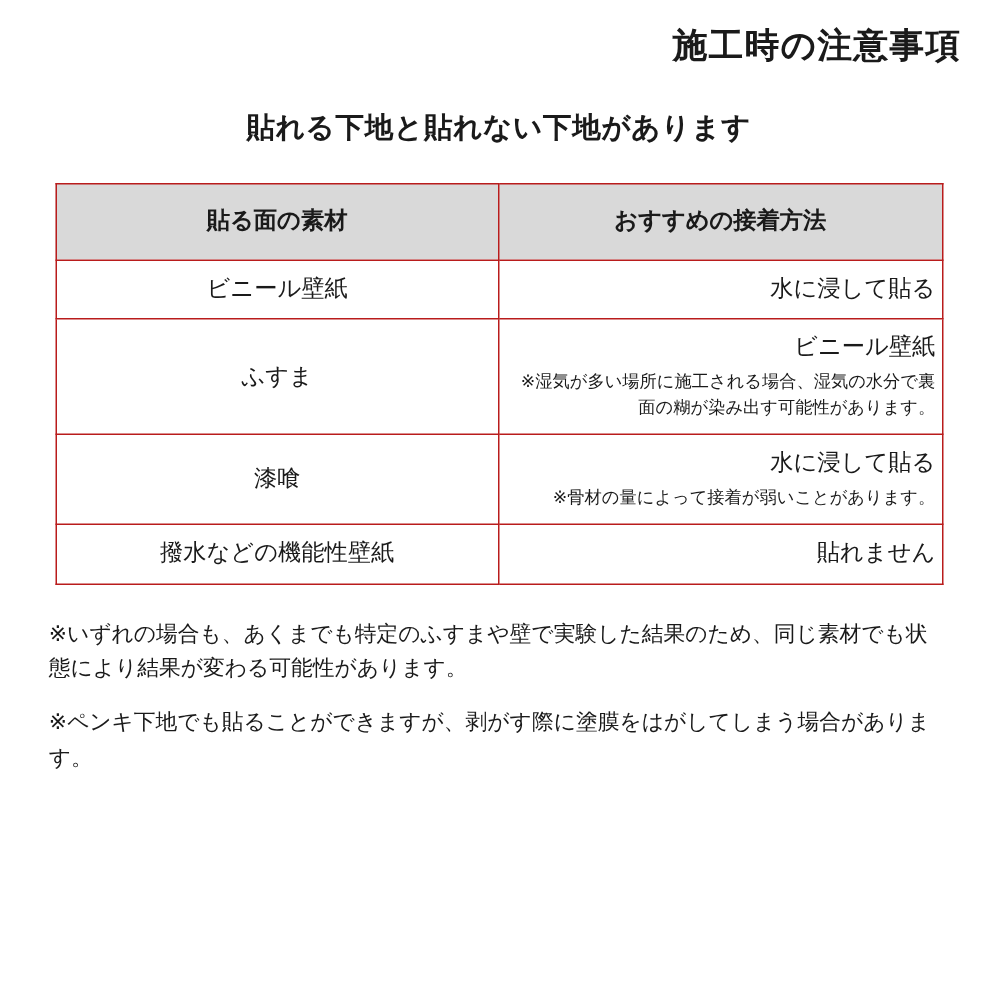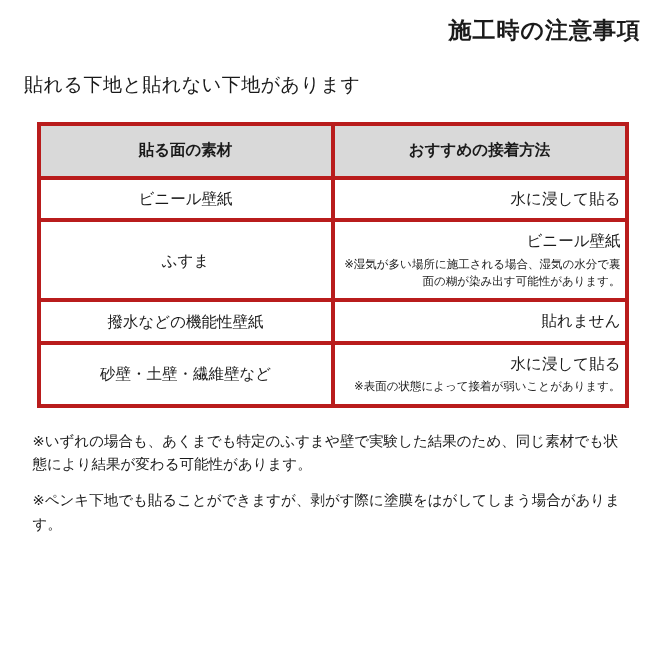--- a/index.html
+++ b/index.html
@@ -23,34 +23,35 @@
   }
   .title {
     text-align: right;
     font-size: 23px;
     font-weight: bold;
     letter-spacing: 1px;
     margin-top: 16px;
     line-height: 1.3;
   }
   .subtitle {
+    text-align: center;
     font-size: 19px;
-    font-weight: normal;
+    font-weight: bold;
     margin-top: 26px;
     letter-spacing: 0.5px;
   }
   table.matrix {
     margin: 24px auto 0 auto;
     border-collapse: collapse;
     width: 592px;
     table-layout: fixed;
   }
   table.matrix th,
   table.matrix td {
-    border: 4px solid #b91c1c;
+    border: 1px solid #b91c1c;
     text-align: center;
     vertical-align: middle;
     padding: 8px 4px;
   }
   table.matrix thead th {
     background: #d9d9d9;
     font-size: 15.5px;
     font-weight: bold;
     height: 38px;
     padding: 6px 4px;
@@ -111,30 +112,30 @@
         </td>
       </tr>
       <tr>
         <td class="material">ふすま</td>
         <td class="method">
           <span class="method-main">ビニール壁紙</span>
           <span class="method-note">※湿気が多い場所に施工される場合、湿気の水分で裏面の糊が染み出す可能性があります。</span>
         </td>
       </tr>
       <tr>
+        <td class="material">漆喰</td>
+        <td class="method">
+          <span class="method-main">水に浸して貼る</span>
+          <span class="method-note">※骨材の量によって接着が弱いことがあります。</span>
+        </td>
+      </tr>
+      <tr>
         <td class="material">撥水などの機能性壁紙</td>
         <td class="method">
           <span class="method-main">貼れません</span>
-        </td>
-      </tr>
-      <tr>
-        <td class="material">砂壁・土壁・繊維壁など</td>
-        <td class="method">
-          <span class="method-main">水に浸して貼る</span>
-          <span class="method-note">※表面の状態によって接着が弱いことがあります。</span>
         </td>
       </tr>
     </tbody>
   </table>
 
   <div class="notes">
     <div class="note">※いずれの場合も、あくまでも特定のふすまや壁で実験した結果のため、同じ素材でも状態により結果が変わる可能性があります。</div>
     <div class="note">※ペンキ下地でも貼ることができますが、剥がす際に塗膜をはがしてしまう場合があります。</div>
   </div>
 

